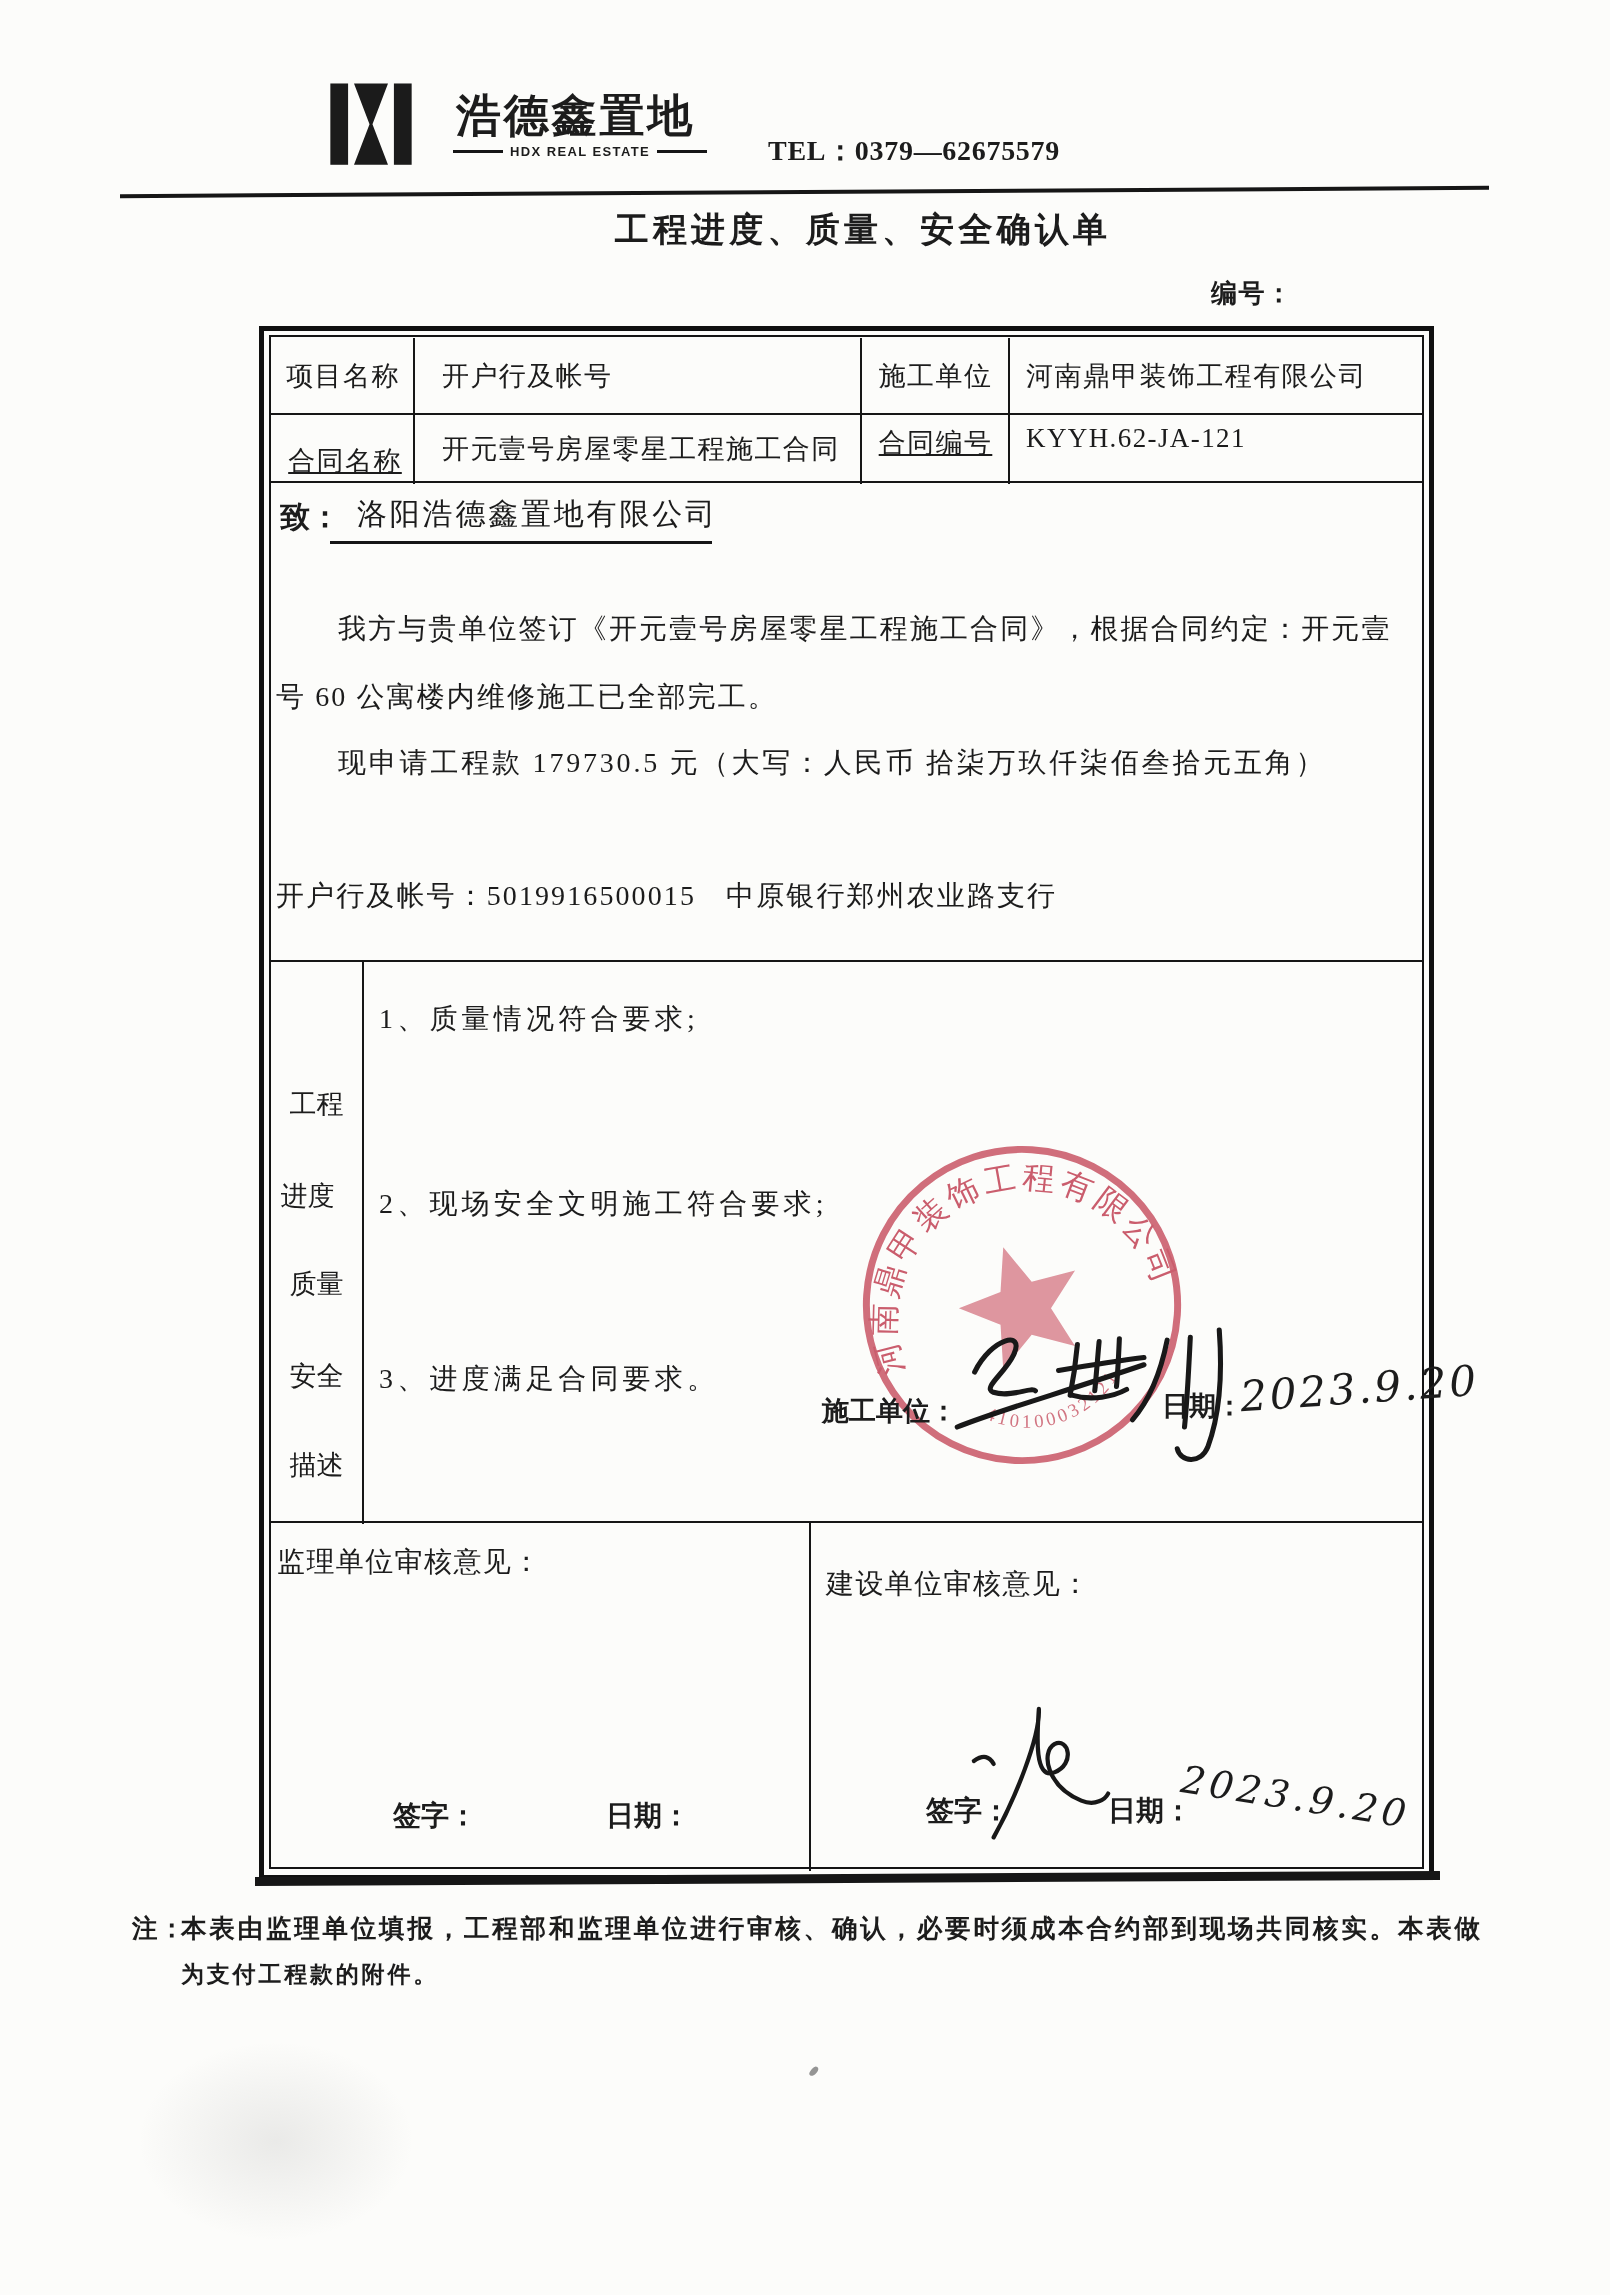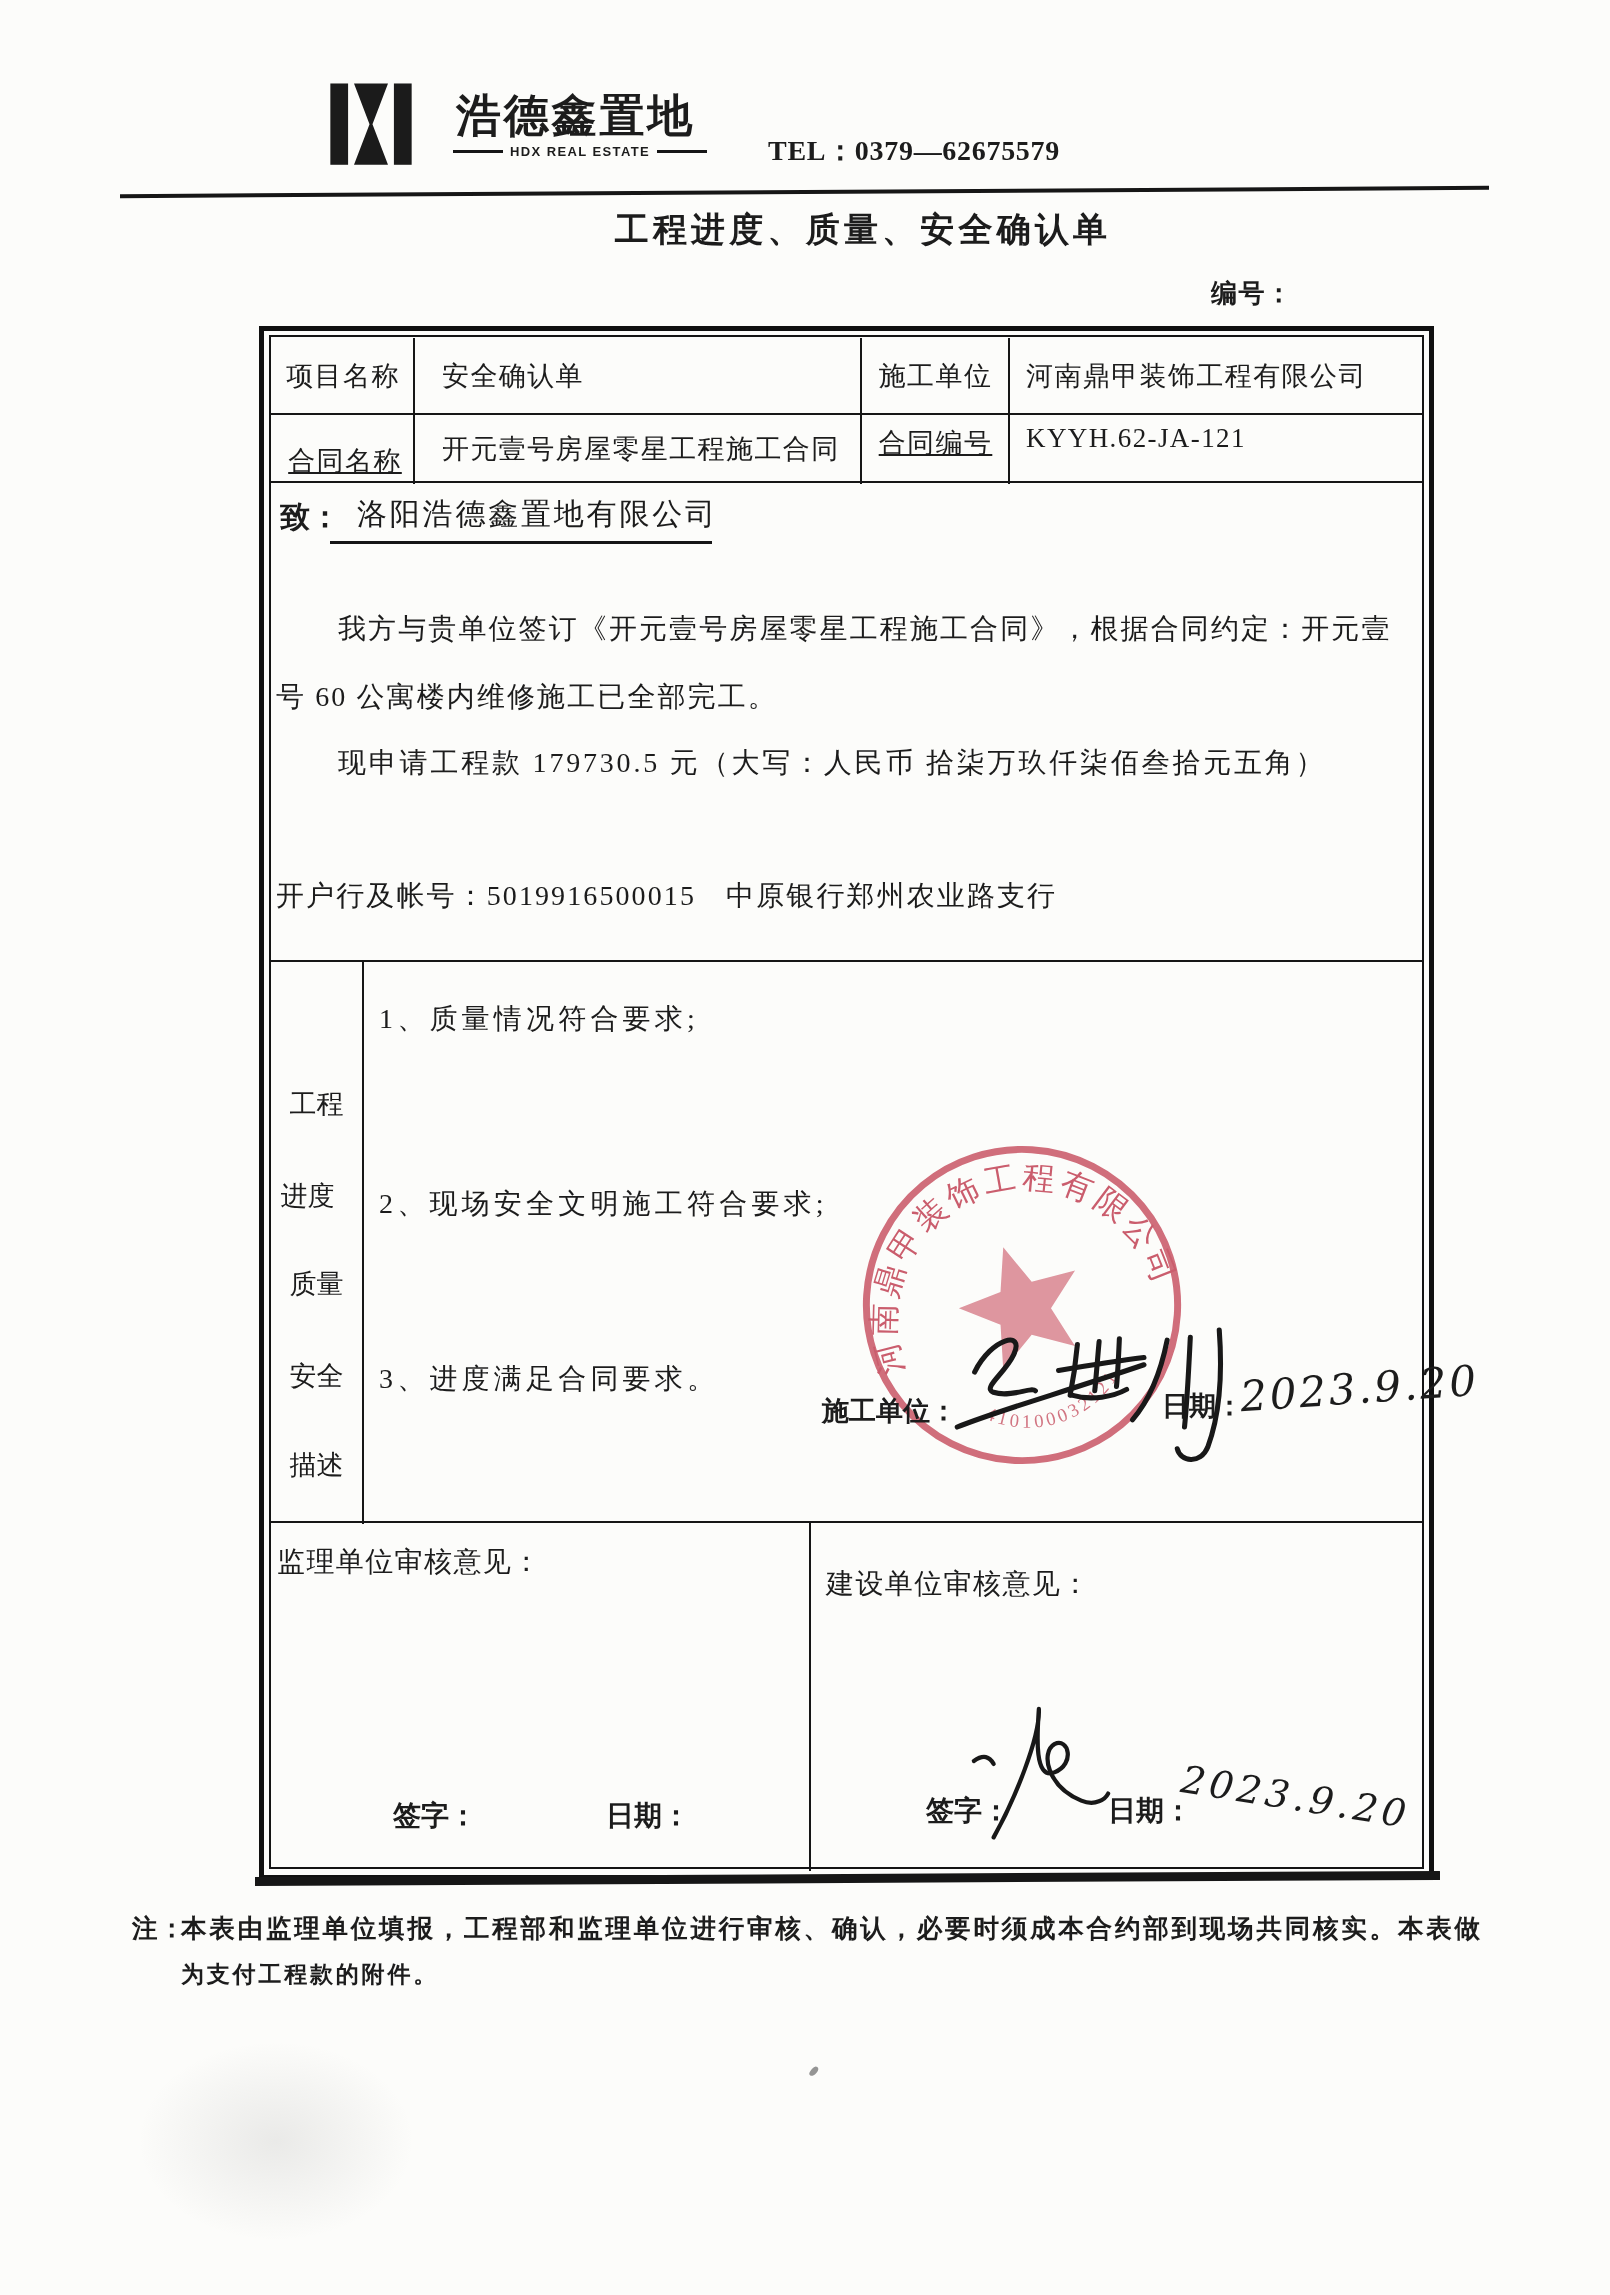--- a/index.html
+++ b/index.html
@@ -56,21 +56,21 @@
   <div class="line" style="left:271px;top:960px;width:1151px;height:2.1px;"></div>
   <div class="line" style="left:271px;top:1521px;width:1151px;height:2.1px;"></div>
   <div class="line" style="left:413px;top:338px;width:2.1px;height:146px;"></div>
   <div class="line" style="left:860px;top:338px;width:2.1px;height:146px;"></div>
   <div class="line" style="left:1008px;top:338px;width:2.1px;height:146px;"></div>
   <div class="line" style="left:362px;top:960px;width:2.1px;height:564px;"></div>
   <div class="line" style="left:809px;top:1521px;width:2.1px;height:350px;"></div>
 
   <div>
     <div class="abs cell center lbl" style="left:272px;top:338px;width:142px;height:75px;">项目名称</div>
-    <div class="abs cell val" style="left:442px;top:338px;width:417px;height:75px;">安全确认单</div>
+    <div class="abs cell val" style="left:442px;top:338px;width:417px;height:75px;">开户行及帐号</div>
     <div class="abs cell center lbl" style="left:863px;top:338px;width:145px;height:75px;">施工单位</div>
     <div class="abs cell val" style="left:1026px;top:338px;width:396px;height:75px;">河南鼎甲装饰工程有限公司</div>
   </div>
   <div>
     <div class="abs cell center lbl" style="left:272px;top:427px;width:146px;height:67px;text-decoration:underline;">合同名称</div>
     <div class="abs cell val" style="left:442px;top:415px;width:417px;height:67px;">开元壹号房屋零星工程施工合同</div>
     <div class="abs cell center lbl" style="left:863px;top:415px;width:145px;height:55px;text-decoration:underline;">合同编号</div>
     <div class="abs cell val" style="left:1026px;top:415px;width:396px;height:47px;font-family:'Liberation Serif',serif;">KYYH.62-JA-121</div>
   </div>
 

